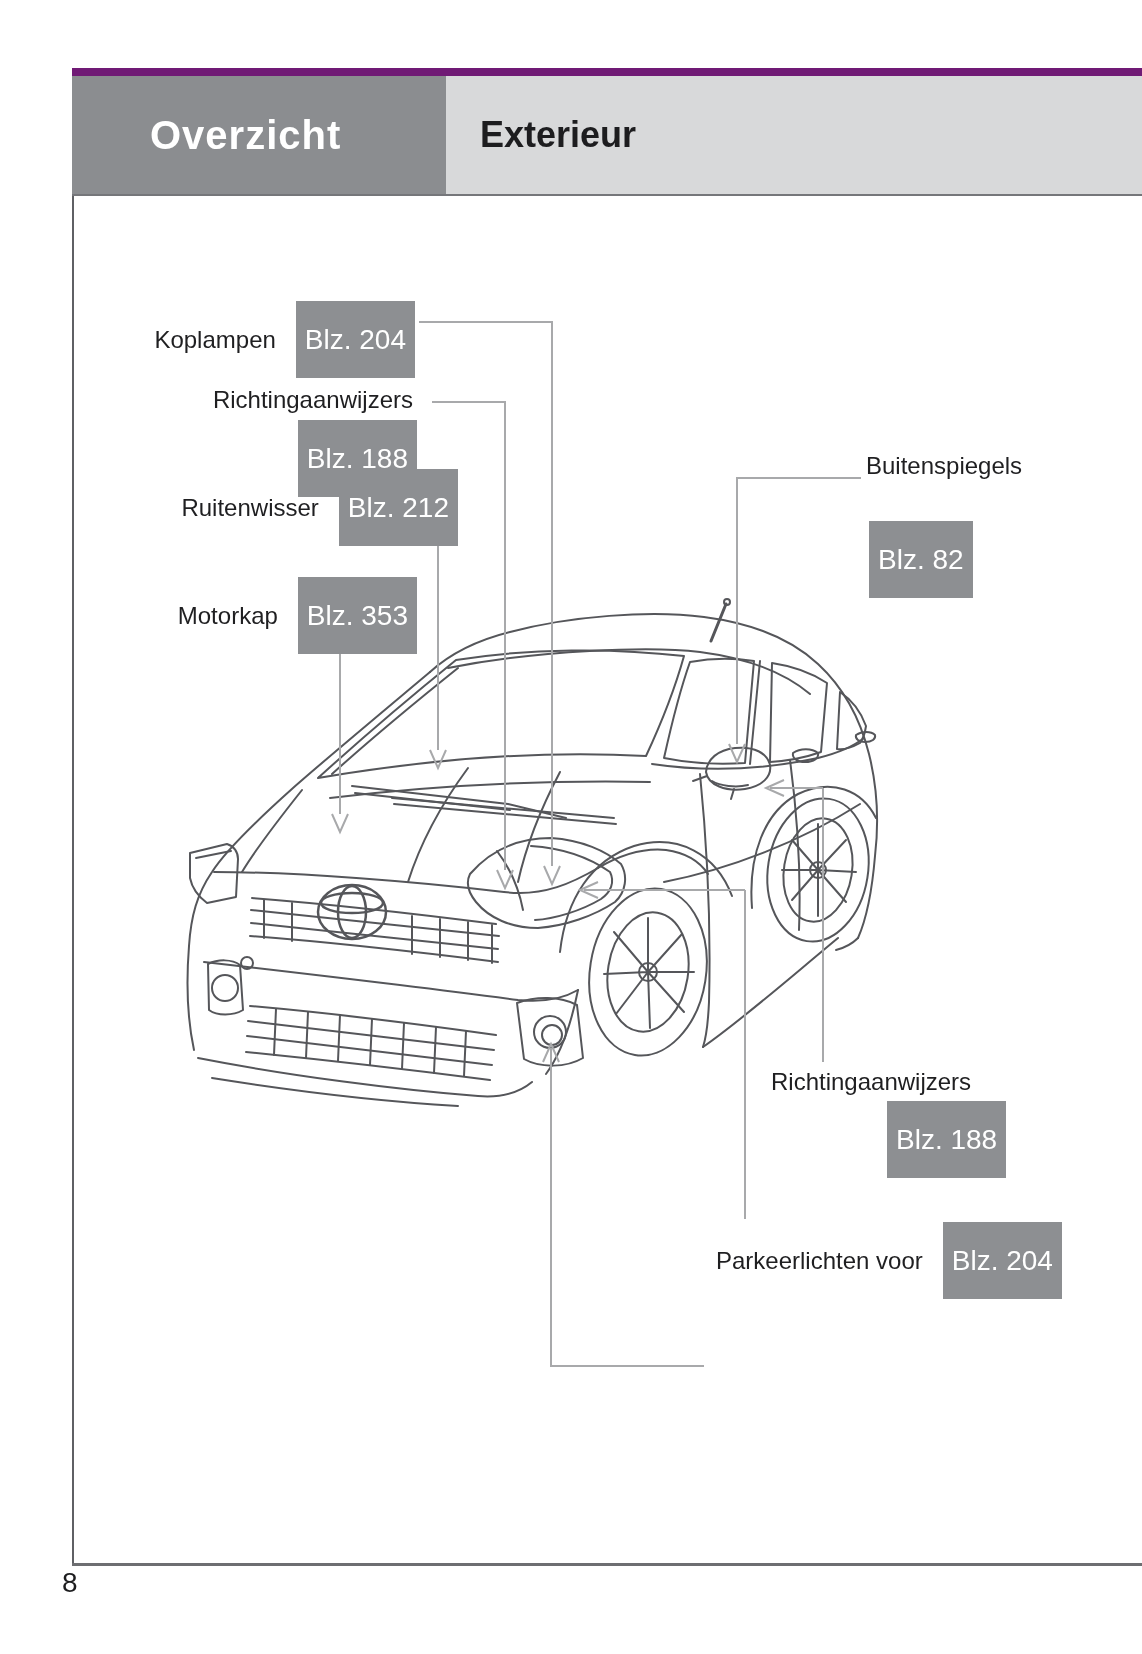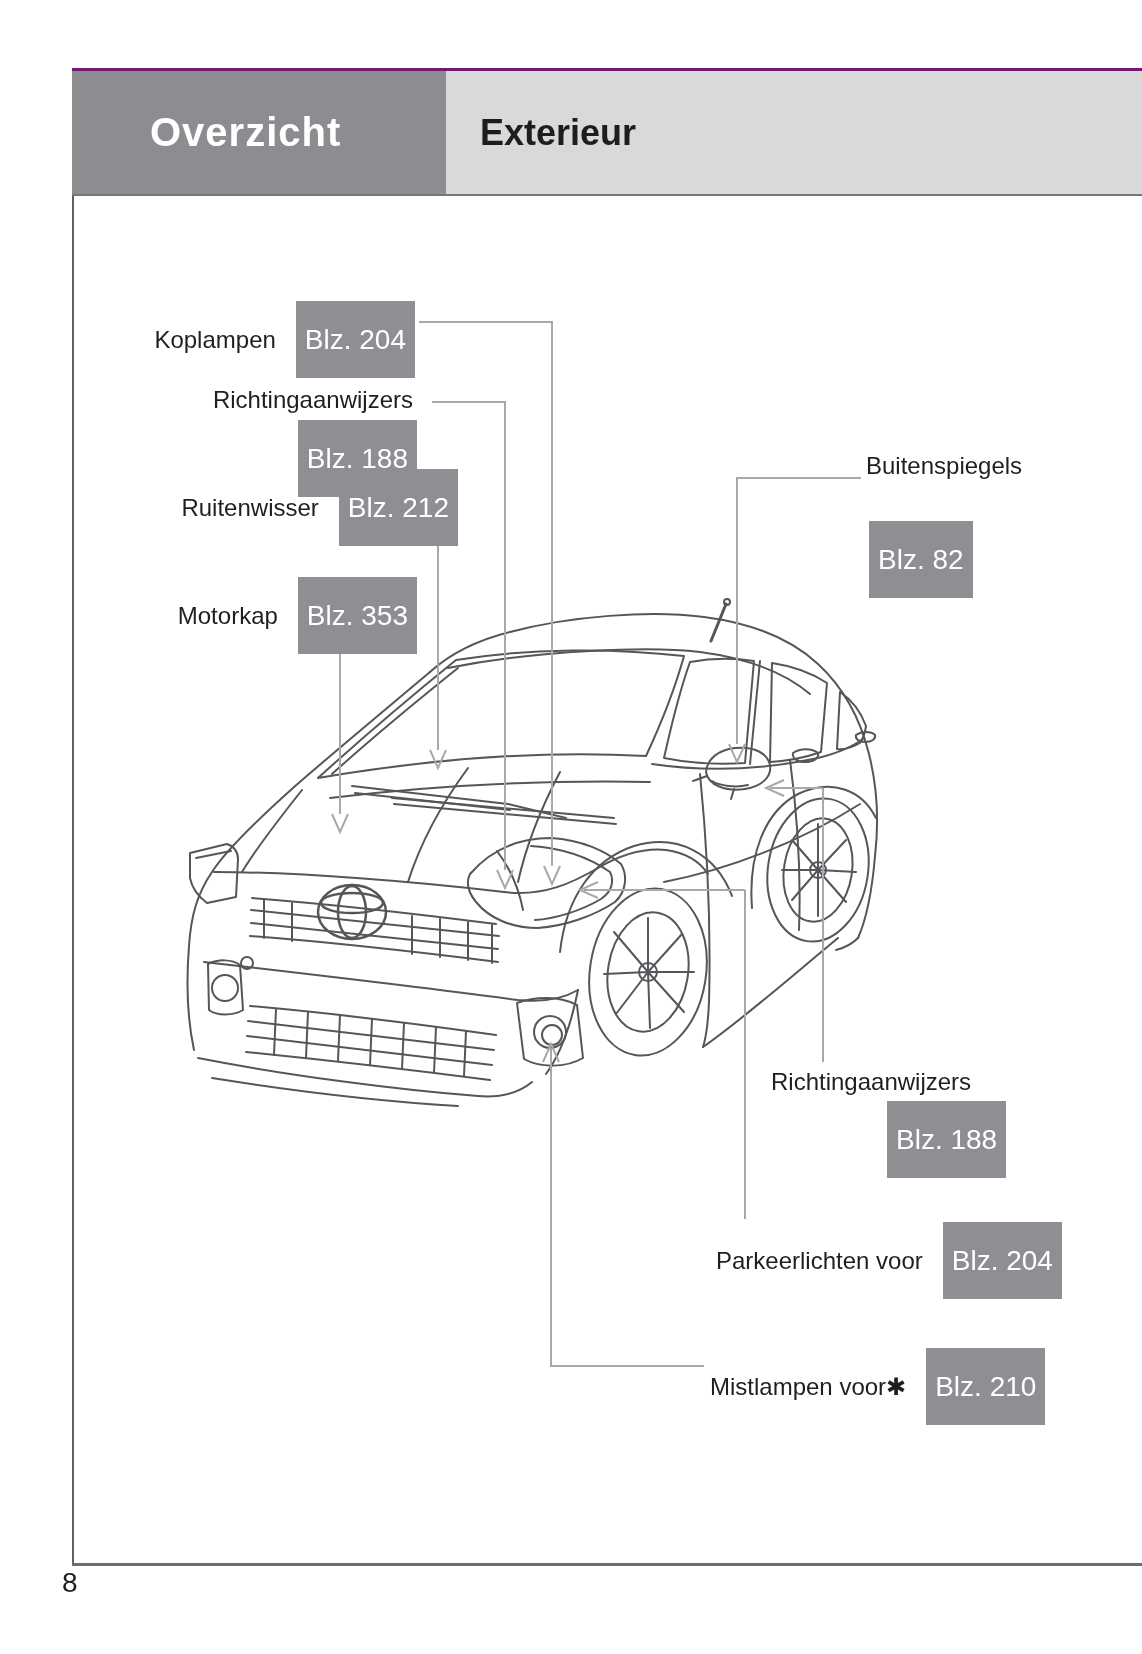--- a/index.html
+++ b/index.html
@@ -1,21 +1,21 @@
 <!DOCTYPE html>
 <html><head>
 <meta charset="utf-8">
 <style>
   html,body{margin:0;padding:0;background:#fff;}
   .page{position:relative;width:1142px;height:1654px;background:#ffffff;
         font-family:"Liberation Sans",sans-serif;overflow:hidden;}
 
   
   .hdr{position:absolute;left:72px;top:68px;width:1070px;height:128px;
-       background:#d8d9da;border-top:3px solid #701a75;border-bottom:2px solid #75767a;
+       background:#d8d9da;border-top:8px solid #701a75;border-bottom:2px solid #75767a;
        box-sizing:border-box;}
   .hdr-tab{position:absolute;left:0;top:0;bottom:0;width:374px;background:#8b8d90;
        display:flex;align-items:center;}
   .hdr-tab span{color:#ffffff;font-size:40px;font-weight:bold;letter-spacing:1px;margin-left:78px;}
   .hdr-title{position:absolute;left:374px;top:0;bottom:0;right:0;display:flex;align-items:center;}
   .hdr-title span{color:#1d1d1f;font-size:36px;font-weight:bold;margin-left:34px;}
 
   
   .left-rule{position:absolute;left:72px;top:196px;width:2px;height:1369px;background:#5f6064;}
   .bottom-rule{position:absolute;left:72px;top:1563px;width:1070px;height:3px;background:#6d6e71;}
@@ -218,18 +218,14 @@
   </div>
   <div class="callout" style="top:1101px;left:887px;">
     <span class="badge">Blz. 188</span>
   </div>
 
   <div class="callout" style="top:1222px;left:716px;">
     <span class="lbl">Parkeerlichten voor</span>
     <span class="badge">Blz. 204</span>
   </div>
 
-  <div class="callout" style="top:1348px;left:710px;">
-    <span class="lbl">Mistlampen voor✱</span>
-    <span class="badge">Blz. 210</span>
-  </div>
 
 </div>
 
 </body></html>

